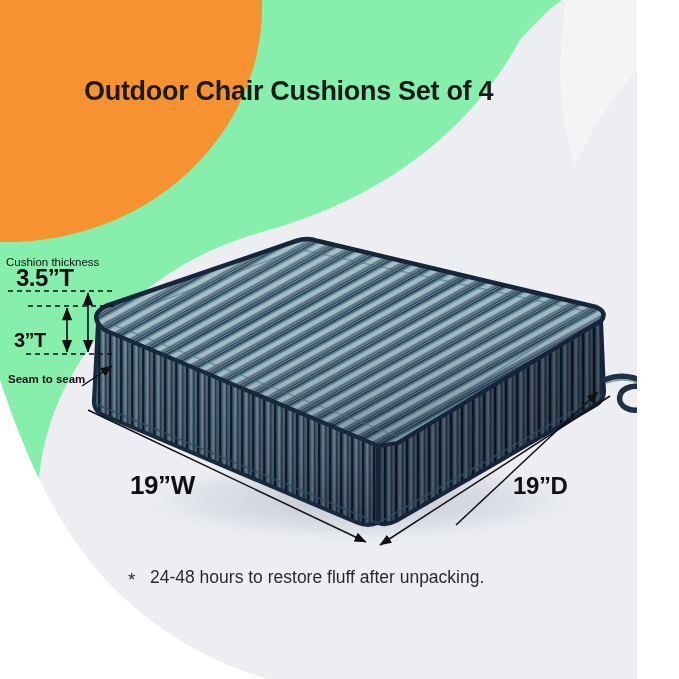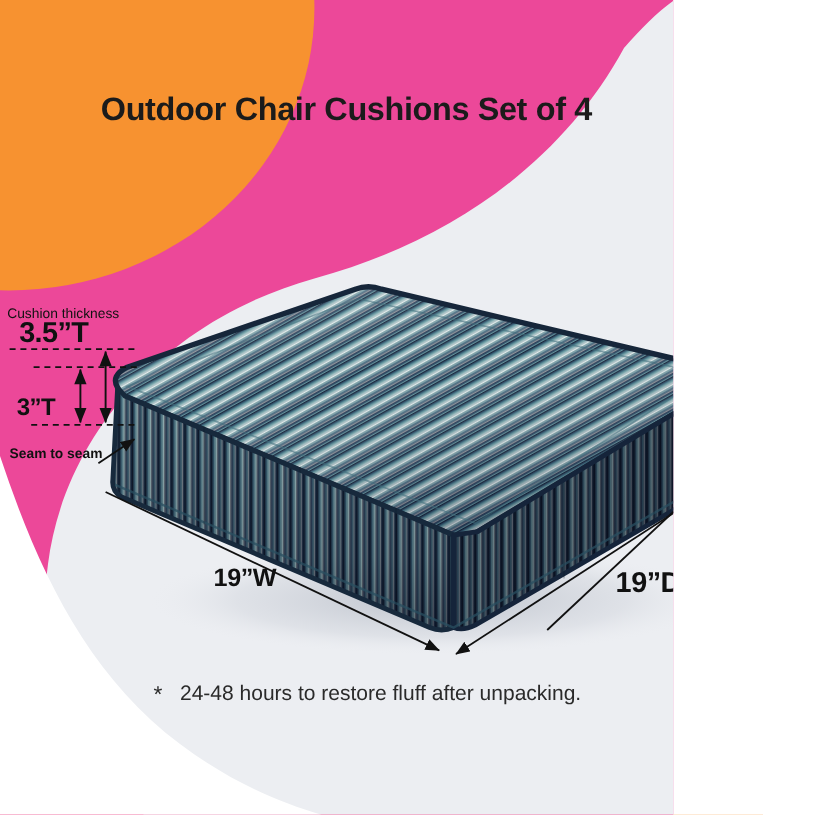--- a/index.html
+++ b/index.html
@@ -9,23 +9,23 @@
   body {
     width: 679px;
     height: 679px;
     font-family: "Liberation Sans", sans-serif;
     background: #ffffff;
     overflow: hidden;
   }
 
   #stage {
     position: relative;
-    width: 561px;
+    width: 637px;
     height: 679px;
-    background: #ec4899;
+    background: #86efac;
     overflow: hidden;
   }
 
   
   .bg-soft {
     position: absolute;
     left: 0; top: 0;
     width: 679px; height: 679px;
     pointer-events: none;
   }
@@ -88,24 +88,23 @@
   }
   .lbl-seam {
     left: 8px; top: 373px;
     font-size: 11.5px;
     font-weight: bold;
   }
 
   
   .lbl-w {
     left: 130px; top: 470px;
-    font-size: 21px;
+    font-size: 26px;
     font-weight: bold;
     letter-spacing: -0.4px;
-    margin-left: 48px;
   }
   .lbl-d {
     left: 513px; top: 472px;
     font-size: 24px;
     font-weight: bold;
     letter-spacing: -0.4px;
   }
 
   
   .footnote {

